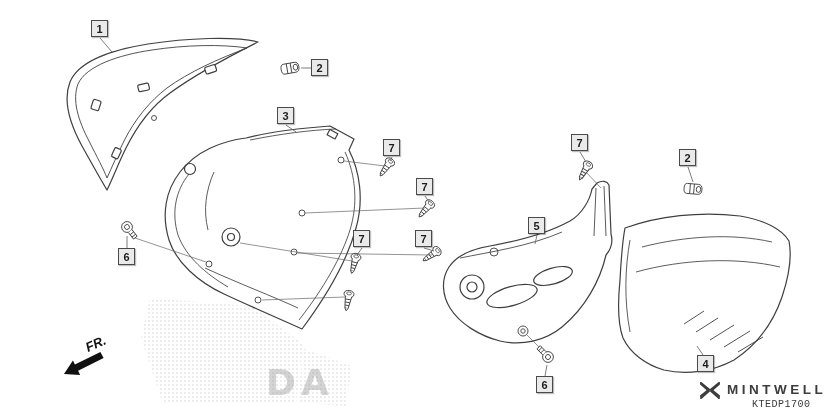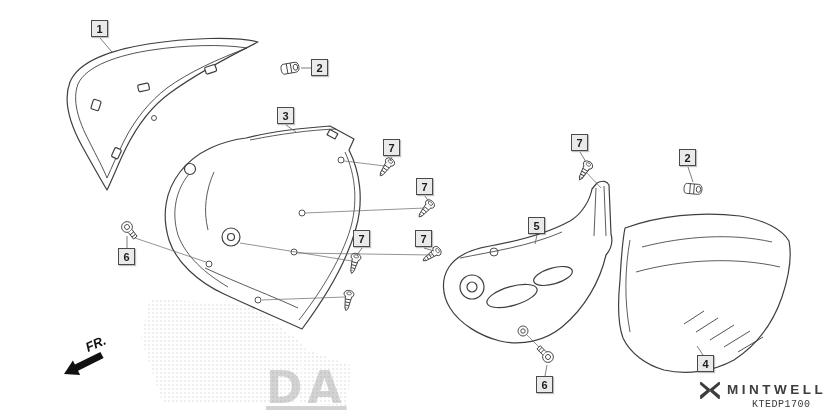--- a/index.html
+++ b/index.html
@@ -11,22 +11,22 @@
     background:#eaeaea;border:1px solid #4a4a4a;
     display:flex;align-items:center;justify-content:center;
     font-size:11px;font-weight:700;color:#1c1c1c;
     box-shadow:1px 1px 1px rgba(0,0,0,.25);
     cursor:pointer;user-select:none;
   }
   .brand{position:absolute;left:698px;top:380px;display:flex;align-items:center;gap:5px;}
   .brand-text{font-size:13.5px;font-weight:700;letter-spacing:3.5px;color:#3d3d3d;text-align:right;}
   .code{position:absolute;left:752px;top:399px;font-family:"Liberation Mono",monospace;
         font-size:10px;color:#3a3a3a;letter-spacing:.5px;}
-  .watermark{position:absolute;left:266px;top:362px;font-size:44px;font-weight:800;
-        color:rgba(110,110,110,.30);letter-spacing:5px;font-family:"DejaVu Sans",sans-serif;text-decoration:underline;}
+  .watermark{position:absolute;left:266px;top:362px;font-size:36px;font-weight:800;
+        color:rgba(110,110,110,.30);letter-spacing:5px;font-family:"DejaVu Sans",sans-serif;}
 </style>
 </head>
 <body>
 
 <div class="stage">
 
   <div class="watermark">DA</div>
 
   <svg class="art" width="840" height="420" viewBox="0 0 840 420">
 

